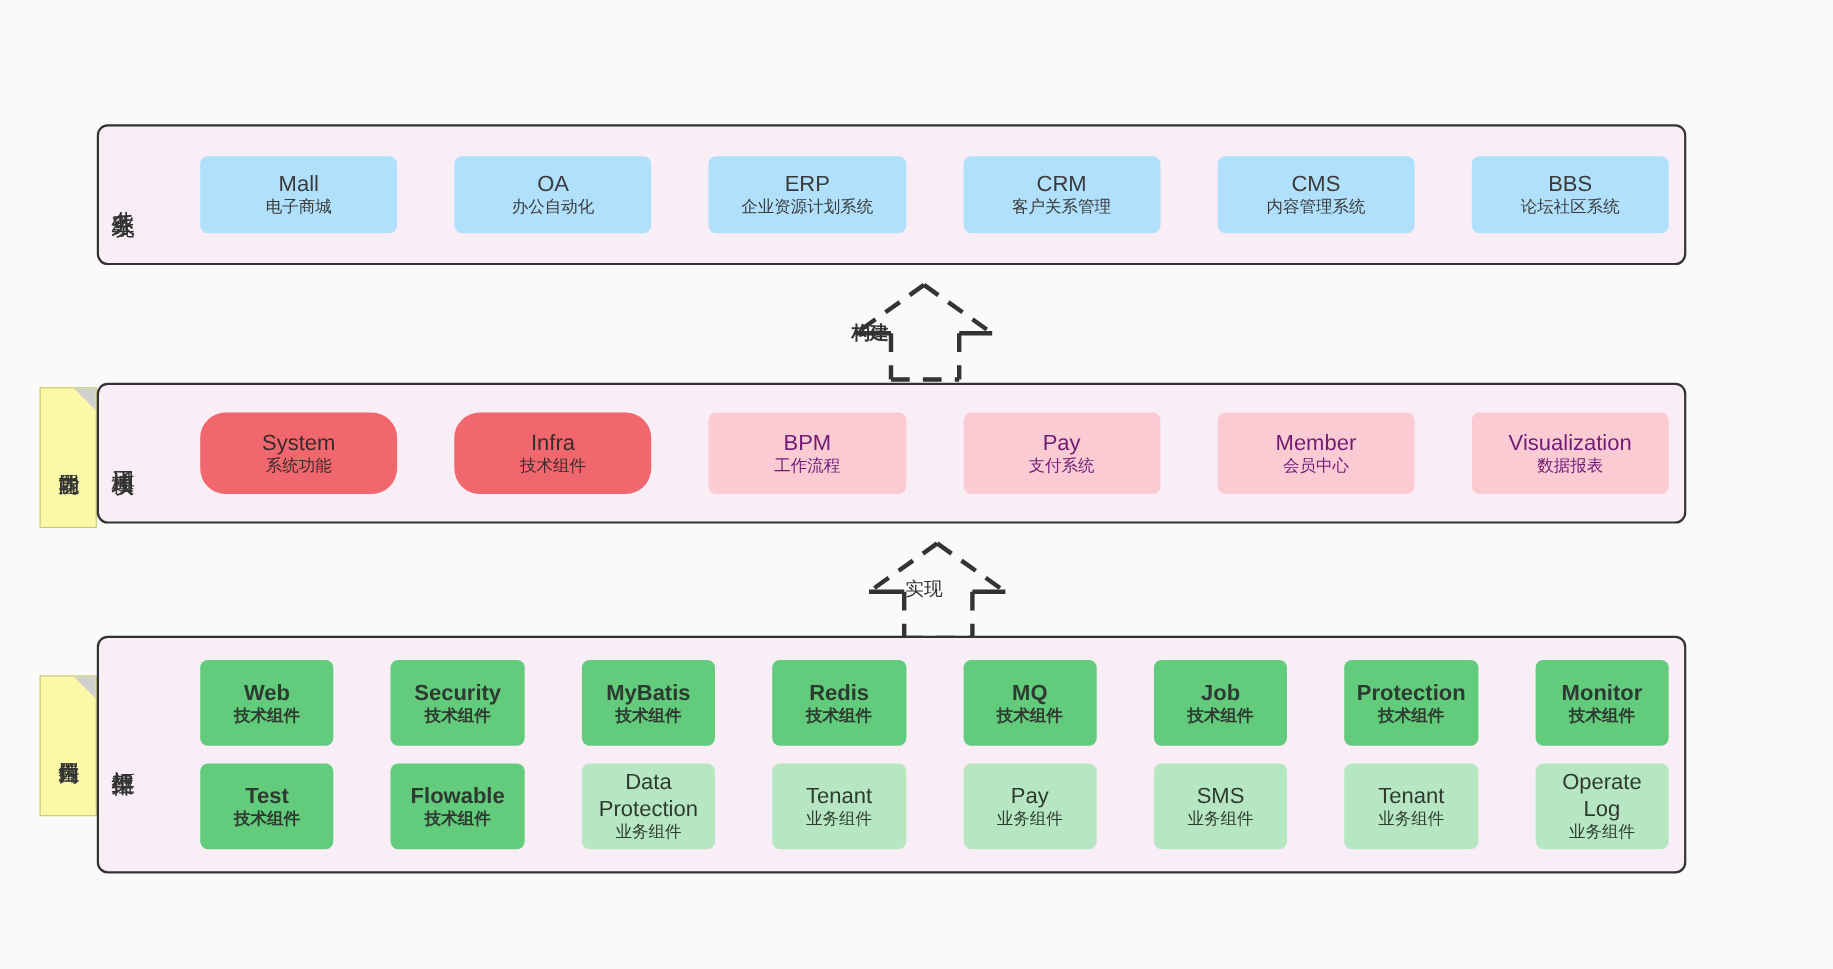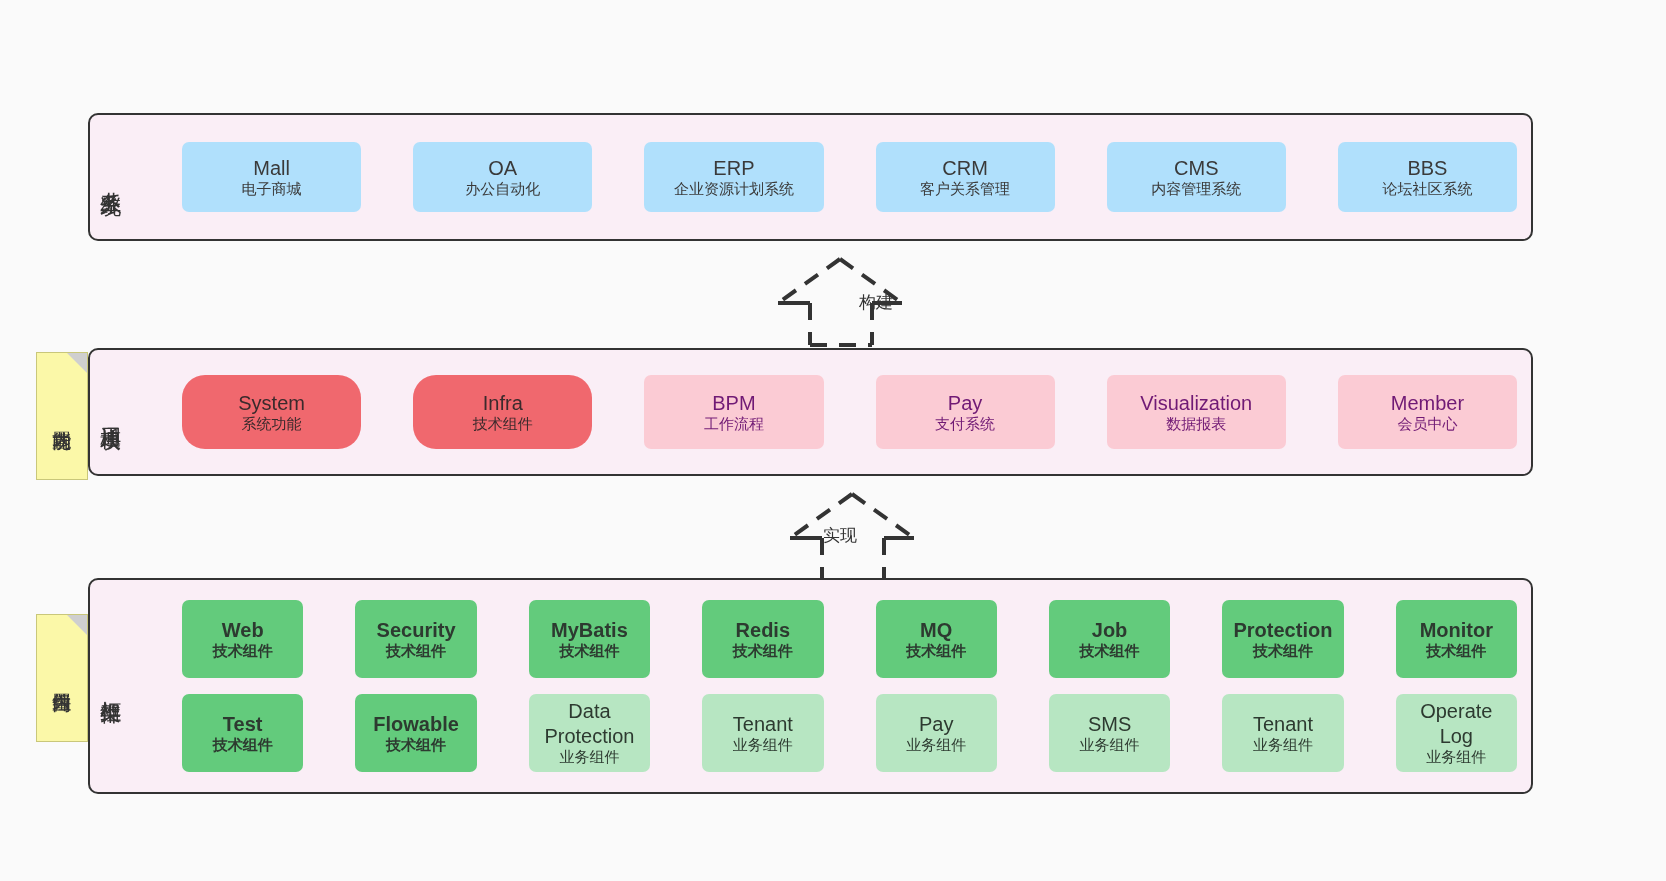--- a/index.html
+++ b/index.html
@@ -149,21 +149,21 @@
   .gen-arrow svg { display: block; overflow: visible; }
 
   .arrow-label {
     position: absolute;
     font-size: 17px;
     color: #333333;
     background: transparent;
     white-space: nowrap;
     user-select: none;
   }
-  #label-build { left: 859px; top: 291px; }
+  #label-build { left: 774px; top: 291px; font-weight: bold; }
   #label-impl  { left: 823px; top: 524px; }
 </style>
 </head>
 <body>
 
 <div id="canvas">
 
   <div class="layer" id="layer-business">
     <div class="layer-title">业务系统</div>
     <div class="layer-body">
@@ -227,26 +227,26 @@
         </div>
         <div class="card c-pink">
           <span class="t1">BPM</span>
           <span class="t2">工作流程</span>
         </div>
         <div class="card c-pink">
           <span class="t1">Pay</span>
           <span class="t2">支付系统</span>
         </div>
         <div class="card c-pink">
+          <span class="t1">Member</span>
+          <span class="t2">会员中心</span>
+        </div>
+        <div class="card c-pink">
           <span class="t1">Visualization</span>
           <span class="t2">数据报表</span>
-        </div>
-        <div class="card c-pink">
-          <span class="t1">Member</span>
-          <span class="t2">会员中心</span>
         </div>
       </div>
     </div>
   </div>
 
   <div class="gen-arrow" id="arrow-impl">
     <svg width="180" height="92" viewBox="0 0 180 92">
       <path d="M 90 4 L 152 48" fill="none" stroke="#333333" stroke-width="4" stroke-dasharray="16,11"></path>
       <path d="M 90 4 L 28 48" fill="none" stroke="#333333" stroke-width="4" stroke-dasharray="16,11"></path>
       <path d="M 28 48 L 60 48" fill="none" stroke="#333333" stroke-width="4"></path>

